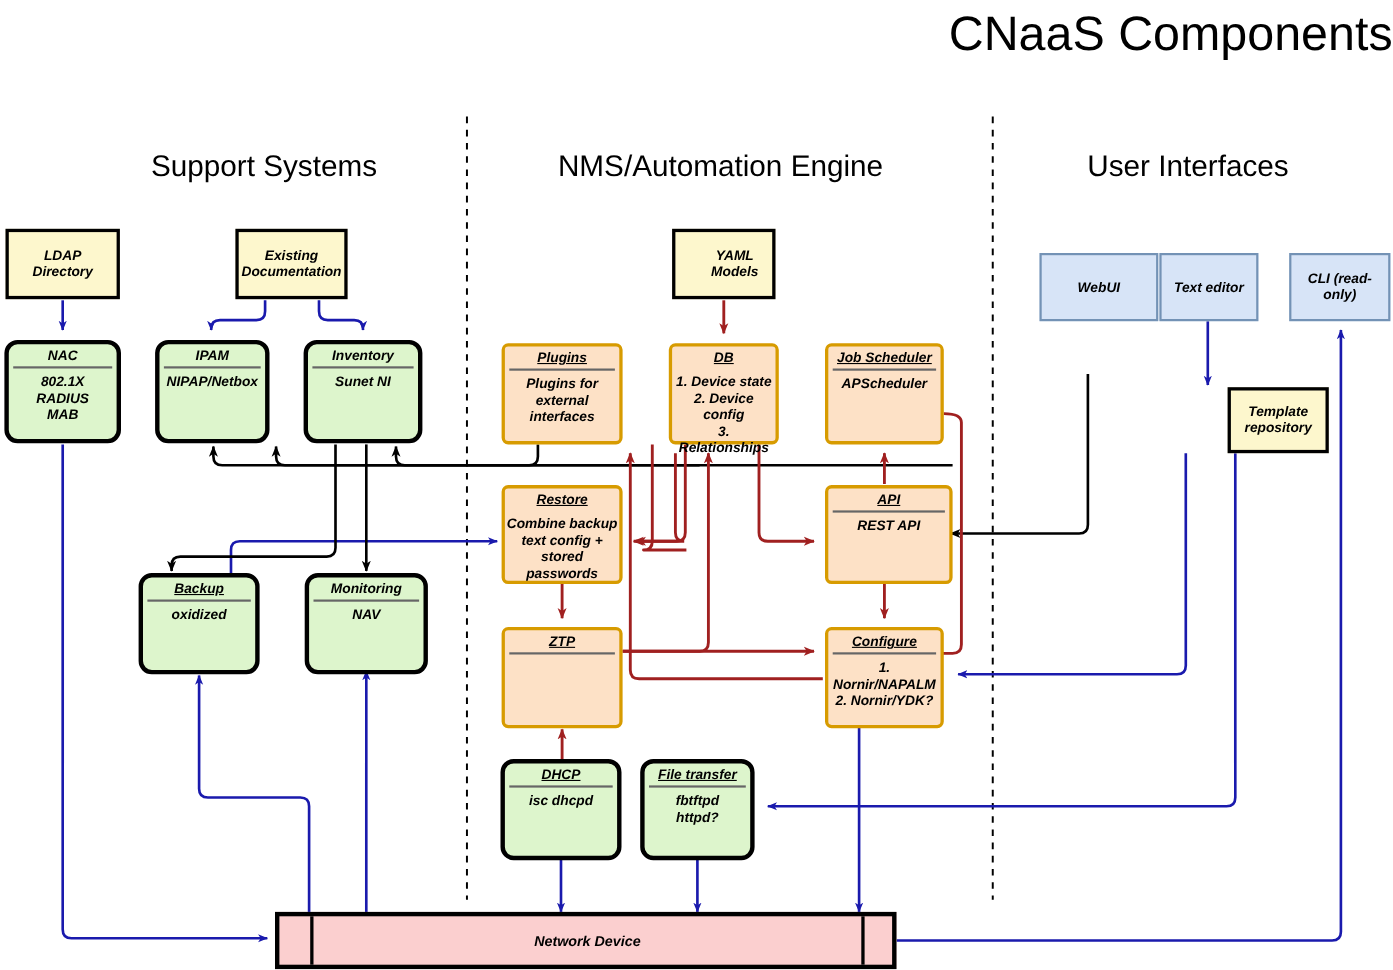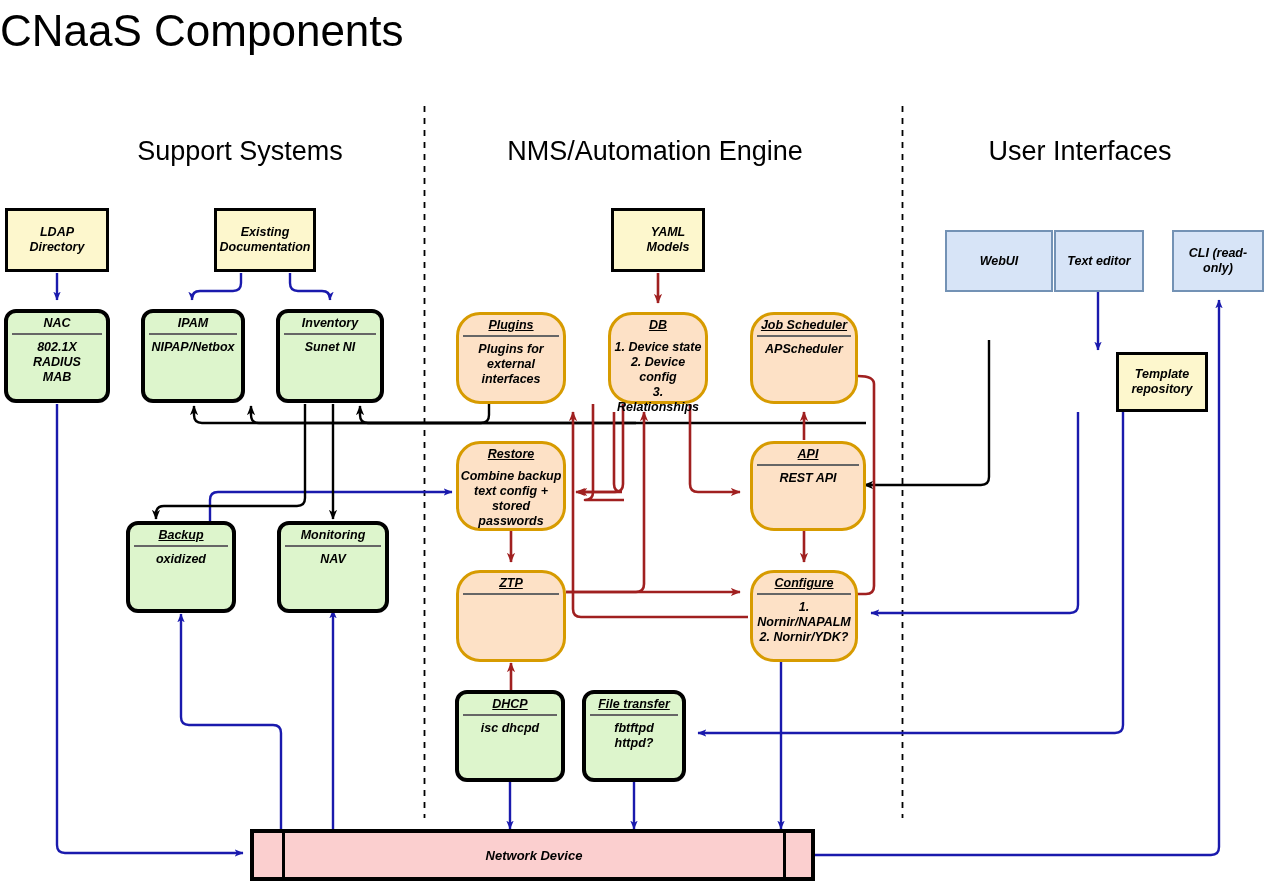--- a/index.html
+++ b/index.html
@@ -20,21 +20,21 @@
     position: absolute;
     left: 0; top: 0;
     width: 1266px;
     height: 882px;
     pointer-events: none;
   }
   .title {
     position: absolute;
     left: 0; top: 6px;
     width: 1266px;
-    text-align: left;
+    text-align: right;
     font-size: 44px;
     color: #000000;
     letter-spacing: 0px;
   }
   .section-title {
     position: absolute;
     font-size: 27px;
     color: #000000;
     text-align: center;
     white-space: nowrap;
@@ -85,21 +85,21 @@
   }
   .n-yellow .body { align-items: center; padding-top: 0; }
   .n-green {
     background: #ddf5cc;
     border: 4px solid #000000;
     border-radius: 12px;
   }
   .n-orange {
     background: #fde1c6;
     border: 3px solid #d79b00;
-    border-radius: 24px;
+    border-radius: 6px;
   }
   .n-blue {
     background: #d7e4f7;
     border: 2px solid #7392b5;
     border-radius: 0;
   }
   .n-blue .body { align-items: center; padding-top: 0; }
   .n-pink {
     background: #fbcfcf;
     border: 4px solid #000000;

